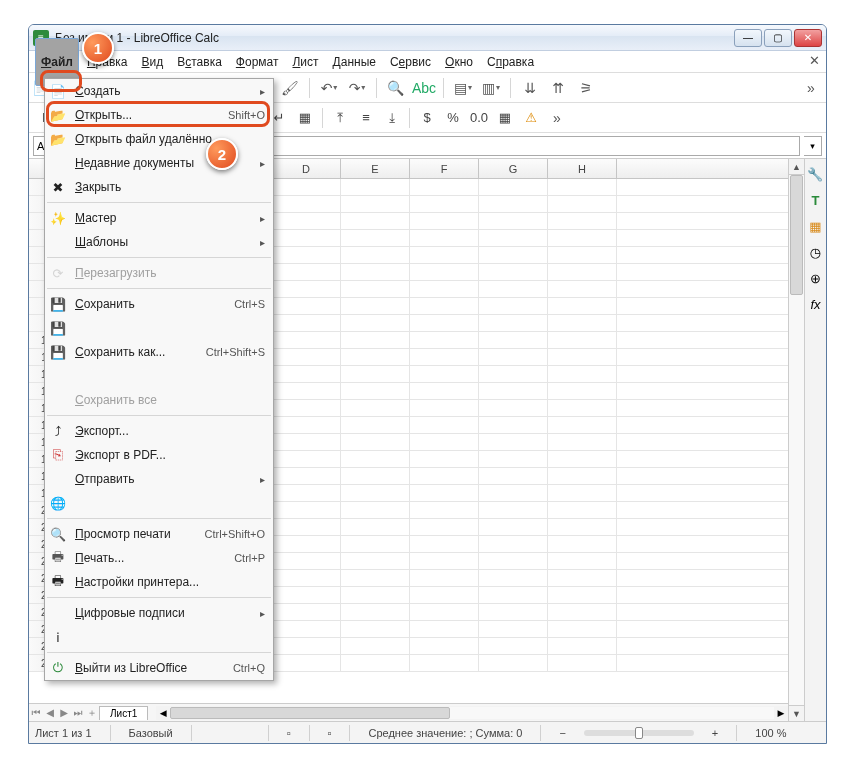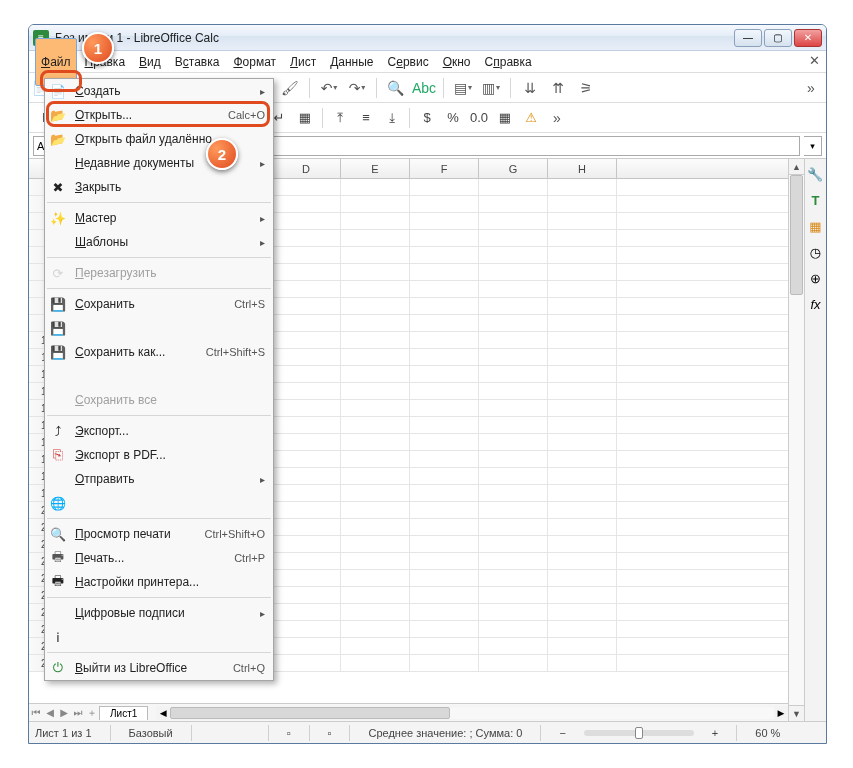--- a/index.html
+++ b/index.html
@@ -13,21 +13,21 @@
 .titlebar-text { font-size: 12px; color: #222; flex: 1; }
 .win-btns { display: flex; gap: 2px; }
 .win-btn { width: 28px; height: 18px; border: 1px solid #8aa0bb; border-radius: 3px; background: linear-gradient(to bottom,#f2f7fc,#d6e2ef); display:flex;align-items:center;justify-content:center;font-size:10px;}
 .win-btn.close { background: linear-gradient(to bottom,#f2a0a0,#d44); color:#fff; border-color:#a33;}
 .win-btn.max { }
 .win-btn.min { }
 
 .menubar { height: 22px; display: flex; align-items: center; padding: 0 6px; font-size: 12px; gap: 2px; border-bottom: 1px solid #ddd; position: relative; }
 .menu-item { padding: 2px 6px; color: #222; cursor: default; }
 .menu-item u { text-decoration: underline; }
-.menu-item.active { background: #fdba74; border: 1px solid #7aa7d7; border-radius: 2px; padding: 16px 5px; }
+.menu-item.active { background: #a3a3a3; border: 1px solid #7aa7d7; border-radius: 2px; padding: 16px 5px; font-weight: bold; }
 .close-doc { position: absolute; right: 6px; top: 2px; font-size: 13px; color: #555; }
 
 .toolbar { height: 30px; border-bottom: 1px solid #ddd; display: flex; align-items: center; padding: 0 4px; gap: 6px; overflow: hidden; }
 .tbtn { width: 22px; height: 22px; display: flex; align-items: center; justify-content: center; border: 1px solid transparent; border-radius: 2px; font-size: 14px; color: #555; }
 .tsep { width: 1px; height: 20px; background: #d6d6d6; margin: 0 2px; }
 .tbtn.dd::after { content: "▾"; font-size: 8px; margin-left: 1px; color: #666; }
 .toolbar .expand{margin-left:auto;}
 
 .format-bar { height: 30px; border-bottom: 1px solid #ddd; display: flex; align-items: center; padding: 0 4px; gap: 4px; overflow: hidden; }
 .fmt-btn { width: 22px; height: 22px; display:flex;align-items:center;justify-content:center; font-size:13px; color:#444; border-radius:2px;}
@@ -560,34 +560,34 @@
     <span>▫</span>
     <span class="sep"></span>
     <span>Среднее значение: ; Сумма: 0</span>
     <span class="sep"></span>
     <span>−</span>
     <div class="zoom-slider">
         <div class="knob"></div>
       </div>
     <span>+</span>
     <span class="sep"></span>
-    <span>60 %</span>
+    <span>100 %</span>
   </div>
 </div>
 
 <div class="dropdown" id="filemenu">
     <div class="dd-row">
       <span class="dd-icon new">📄</span>
       <span class="dd-label"><u>С</u>оздать</span>
       <span class="dd-arrow">▸</span>
     </div>
     <div class="dd-row">
       <span class="dd-icon open">📂</span>
       <span class="dd-label"><u>О</u>ткрыть...</span>
-      <span class="dd-sc">Calc+O</span>
+      <span class="dd-sc">Shift+O</span>
     </div>
     <div class="dd-row">
       <span class="dd-icon open">📂</span>
       <span class="dd-label"><u>О</u>ткрыть файл удалённо...</span>
     </div>
     <div class="dd-row">
       <span class="dd-icon "></span>
       <span class="dd-label"><u>Н</u>едавние документы</span>
       <span class="dd-arrow">▸</span>
     </div>

